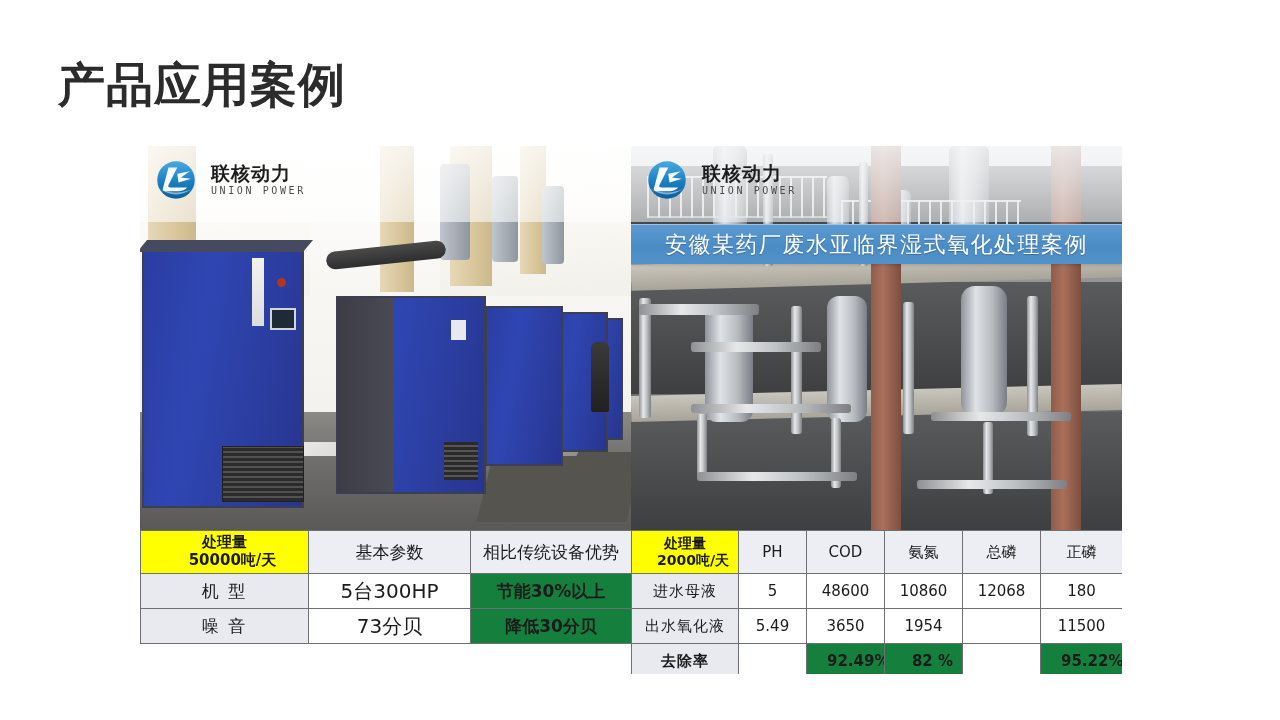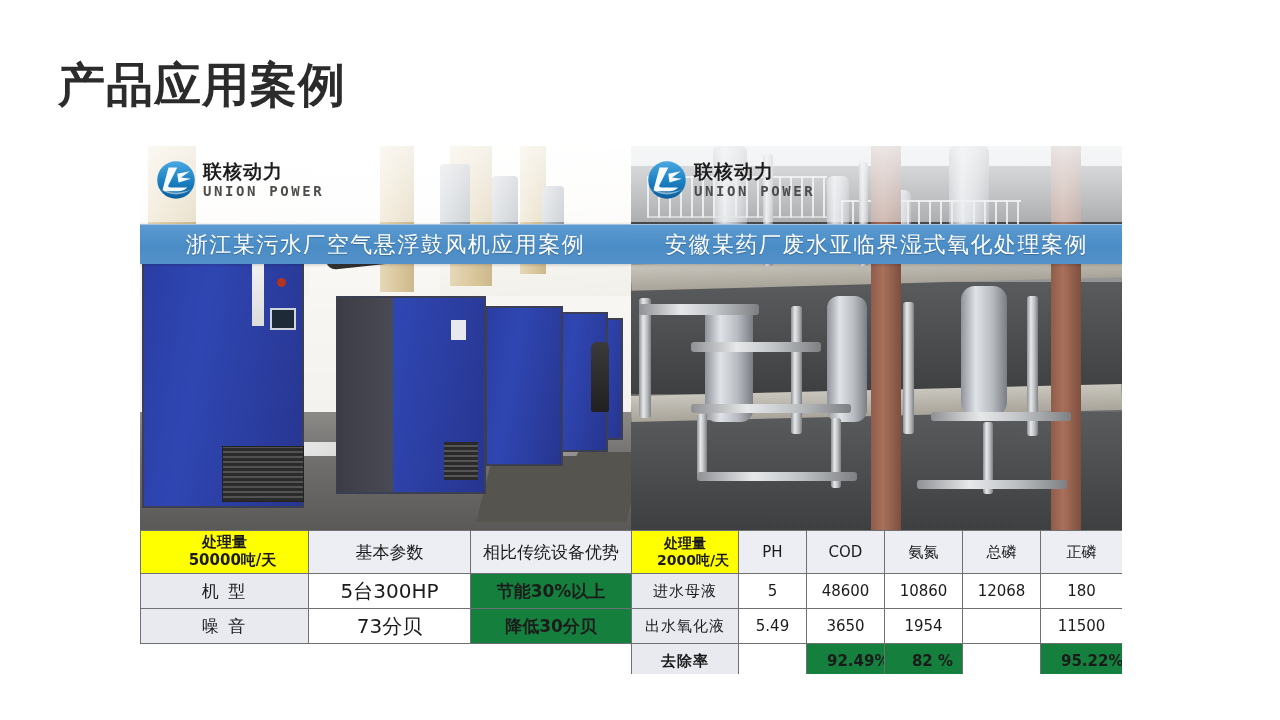--- a/index.html
+++ b/index.html
@@ -186,27 +186,27 @@
     background: linear-gradient(180deg, rgba(255,255,255,.82), rgba(255,255,255,.58));
   }
   .photo-right .logo-bar {
     background: linear-gradient(180deg, rgba(246,247,248,.88), rgba(238,240,242,.60));
   }
   .logo-wrap {
     position: absolute; left: 16px; top: 14px;
     display: flex; align-items: center; gap: 7px;
   }
   .logo-mark { width: 40px; height: 40px; flex: 0 0 40px; }
-  .logo-text { line-height: 1; }
+  .logo-text { line-height: 1; margin-left: 8px; }
   .logo-cn {
     font-size: 19px; font-weight: bold; color: #1d1d1d; letter-spacing: 1px;
     font-family: "DejaVu Sans", "Liberation Sans", sans-serif;
   }
   .logo-en {
-    font-size: 14px; font-weight: bold; color: #4c4c4c; letter-spacing: 2.6px;
+    font-size: 10px; font-weight: normal; color: #4c4c4c; letter-spacing: 2.6px;
     margin-top: 3px; font-family: "DejaVu Sans Mono", "Liberation Mono", monospace;
   }
 
   
   .band {
     position: absolute; left: 0; top: 78px; width: 100%; height: 40px;
     background: linear-gradient(180deg,#5c9bd1 0%, #4a8cc6 55%, #5491c9 100%);
     display: flex; align-items: center; justify-content: center;
     border-top: 1px solid rgba(255,255,255,.45);
     box-shadow: 0 1px 3px rgba(0,0,0,.18);
@@ -328,23 +328,20 @@
             <path d="M34 22 L54 18 L40 28 L56 30 L36 36 Z" fill="#ffffff" opacity="0.96"></path>
             <path d="M6 46 Q32 58 58 46 Q32 64 6 46 Z" fill="#ffffff" opacity="0.5"></path>
           </svg>
           <div class="logo-text">
             <div class="logo-cn">联核动力</div>
             <div class="logo-en">UNION POWER</div>
           </div>
         </div>
       </div>
 
-      <div class="band">
-        <span class="band-text">浙江某污水厂空气悬浮鼓风机应用案例</span>
-      </div>
     </div>
 
     <table class="spec" id="table-left">
       <colgroup>
         <col style="width:168px">
           <col style="width:162px">
           <col style="width:161px">
       </colgroup>
       <tbody>
         <tr>

